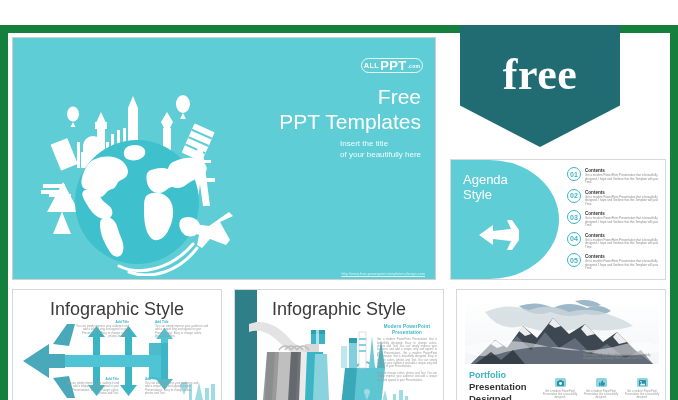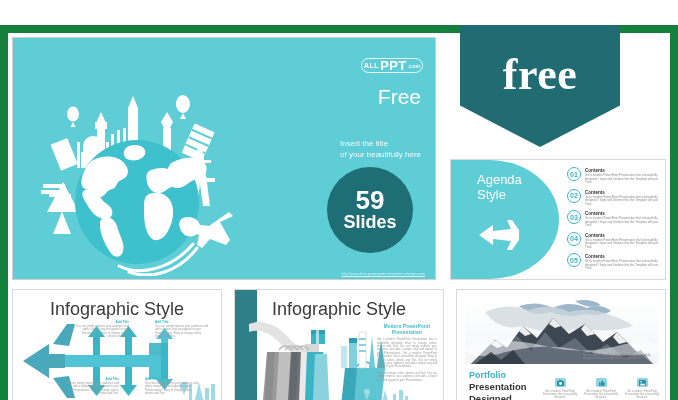--- a/index.html
+++ b/index.html
@@ -110,21 +110,21 @@
     left: 442px; top: 126px;
     width: 216px; height: 121px;
   }
   #agenda-left {
     position: absolute; left: 0; top: 0;
     width: 108px; height: 100%;
     background: #5ecdd6;
     border-radius: 0 70px 70px 0 / 0 60px 60px 0;
   }
   #agenda-left .ttl {
-    position: absolute; left: 26px; top: 12px;
+    position: absolute; left: 12px; top: 12px;
     color: #ffffff; font-size: 13px; line-height: 15px; font-weight: 400;
   }
   #agenda-plane { position: absolute; left: 26px; top: 58px; width: 44px; height: 34px; }
 
   #agenda-list {
     position: absolute; left: 116px; top: 7px;
     width: 96px;
     display: flex; flex-direction: column; gap: 3.6px;
   }
   .ag-row { display: flex; align-items: flex-start; gap: 4px; }
@@ -289,31 +289,28 @@
     </svg>
 
     <div id="hero-logo">
       <span class="l1">ALL</span>
       <span class="l2">PPT</span>
       <span class="l3">.com</span>
     </div>
 
     <div id="hero-title">
       <div class="t1">Free</div>
+      <div class="t2">PPT Templates</div>
     </div>
 
     <div id="hero-sub">
       <div>Insert the title</div>
       <div>of your beautifully here</div>
     </div>
 
-    <div id="hero-badge">
-      <div class="n">59</div>
-      <div class="s">Slides</div>
-    </div>
 
     <div id="hero-url">http://www.free-powerpoint-templates-design.com</div>
   </div>
 
   <div id="ribbon">
     <span>free</span>
   </div>
 
   <div id="agenda" class="slide">
     <div id="agenda-left">

